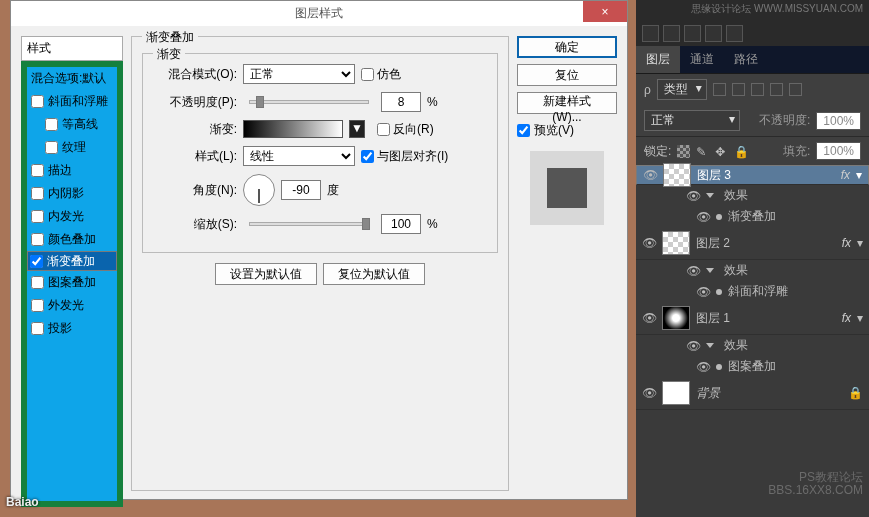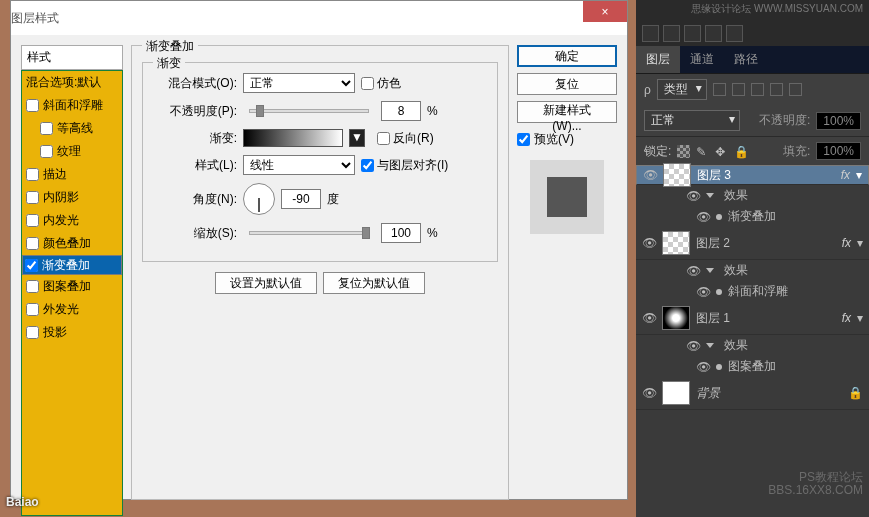--- a/index.html
+++ b/index.html
@@ -1,24 +1,24 @@
 <!DOCTYPE html>
 <html><head>
 <meta charset="utf-8">
 <style>
 *{box-sizing:border-box;margin:0;padding:0;font-family:"Microsoft YaHei",SimSun,sans-serif;font-size:12px}
 body{background:#0a0a0a;width:869px;height:517px;overflow:hidden;position:relative}
 .dialog-backdrop{position:absolute;left:0;top:0;width:636px;height:517px;background:#a87558}
 .dialog{position:absolute;left:10px;top:0;width:618px;height:500px;background:#f0f0f0;border:1px solid #888}
-.titlebar{height:34px;background:#fff;position:relative;display:flex;align-items:center;color:#555}
+.titlebar{height:25px;background:#fff;position:relative;display:flex;align-items:center;justify-content:center;color:#555}
 .close-btn{position:absolute;right:0;top:0;width:44px;height:21px;background:#c75050;color:#fff;display:flex;align-items:center;justify-content:center;font-size:14px}
 .dialog-body{display:flex;padding:10px;gap:8px}
 .styles-col{width:102px}
 .styles-header{border:1px solid #aaa;padding:3px 5px;background:#fff}
-.styles-list{border:1px solid #15803d;background:#eab308;height:446px}
+.styles-list{border:6px solid #15803d;background:#0ea5e9;height:446px}
 .style-row{padding:3px 4px;display:flex;align-items:center;gap:4px}
 .style-row.sel{background:#0a64ad;color:#fff}
 .style-row input[type=checkbox]{margin:0}
 .style-row.indent{padding-left:18px}
 .fieldset{border:1px solid #bbb;position:relative;padding:10px 12px;margin-top:4px}
 .fieldset>.legend{position:absolute;top:-8px;left:10px;background:#f0f0f0;padding:0 4px}
 .main-col{flex:1}
 .main-outer{border:1px solid #bbb;position:relative;padding:12px 10px 10px 10px;height:455px}
 .main-outer>.legend{position:absolute;top:-8px;left:10px;background:#f0f0f0;padding:0 4px}
 .frow{display:flex;align-items:center;margin-bottom:8px;gap:6px}
@@ -42,21 +42,21 @@
 .ps-wm{position:absolute;right:6px;top:2px;font-size:10px;color:#777}
 .ps-icons{position:absolute;left:6px;bottom:4px;display:flex;gap:4px}
 .ps-icons span{width:17px;height:17px;border:1px solid #555;background:#333}
 .tabs{display:flex;background:#0f172a;border-bottom:1px solid #1a1a1a}
 .tab{padding:5px 10px;color:#999}
 .tab.act{background:#454545;color:#ddd}
 .opts{display:flex;align-items:center;gap:6px;padding:5px 8px;background:#3f3f3f}
 .opts .dd{border:1px solid #666;background:#3a3a3a;color:#ddd;padding:1px 18px 1px 6px;position:relative}
 .opts .dd:after{content:"▾";position:absolute;right:4px}
 .opt-lbl{margin-left:auto;color:#999}
-.opt-val{border:1px solid #555;background:#000000;padding:1px 6px;color:#888}
+.opt-val{border:1px solid #555;background:#ffffff;padding:1px 6px;color:#888}
 .lock-row{display:flex;align-items:center;gap:6px;padding:5px 8px;background:#3f3f3f;border-top:1px solid #2a2a2a}
 .lock-row .ic{width:13px;height:13px;display:inline-block}
 .layers{background:#3a3a3a}
 .layer{display:flex;align-items:center;padding:4px 6px;gap:6px;border-bottom:1px solid #2f2f2f}
 .layer.sel{background:#5a7a9a;color:#fff}
 .eye{width:14px;text-align:center;color:#bbb}
 .thumb{width:28px;height:24px;border:1px solid #777;background:#fff}
 .thumb.checker{background:repeating-conic-gradient(#ccc 0 25%,#fff 0 50%) 0 0/10px 10px}
 .layer .nm{flex:1}
 .fx{font-style:italic;color:#ccc}

